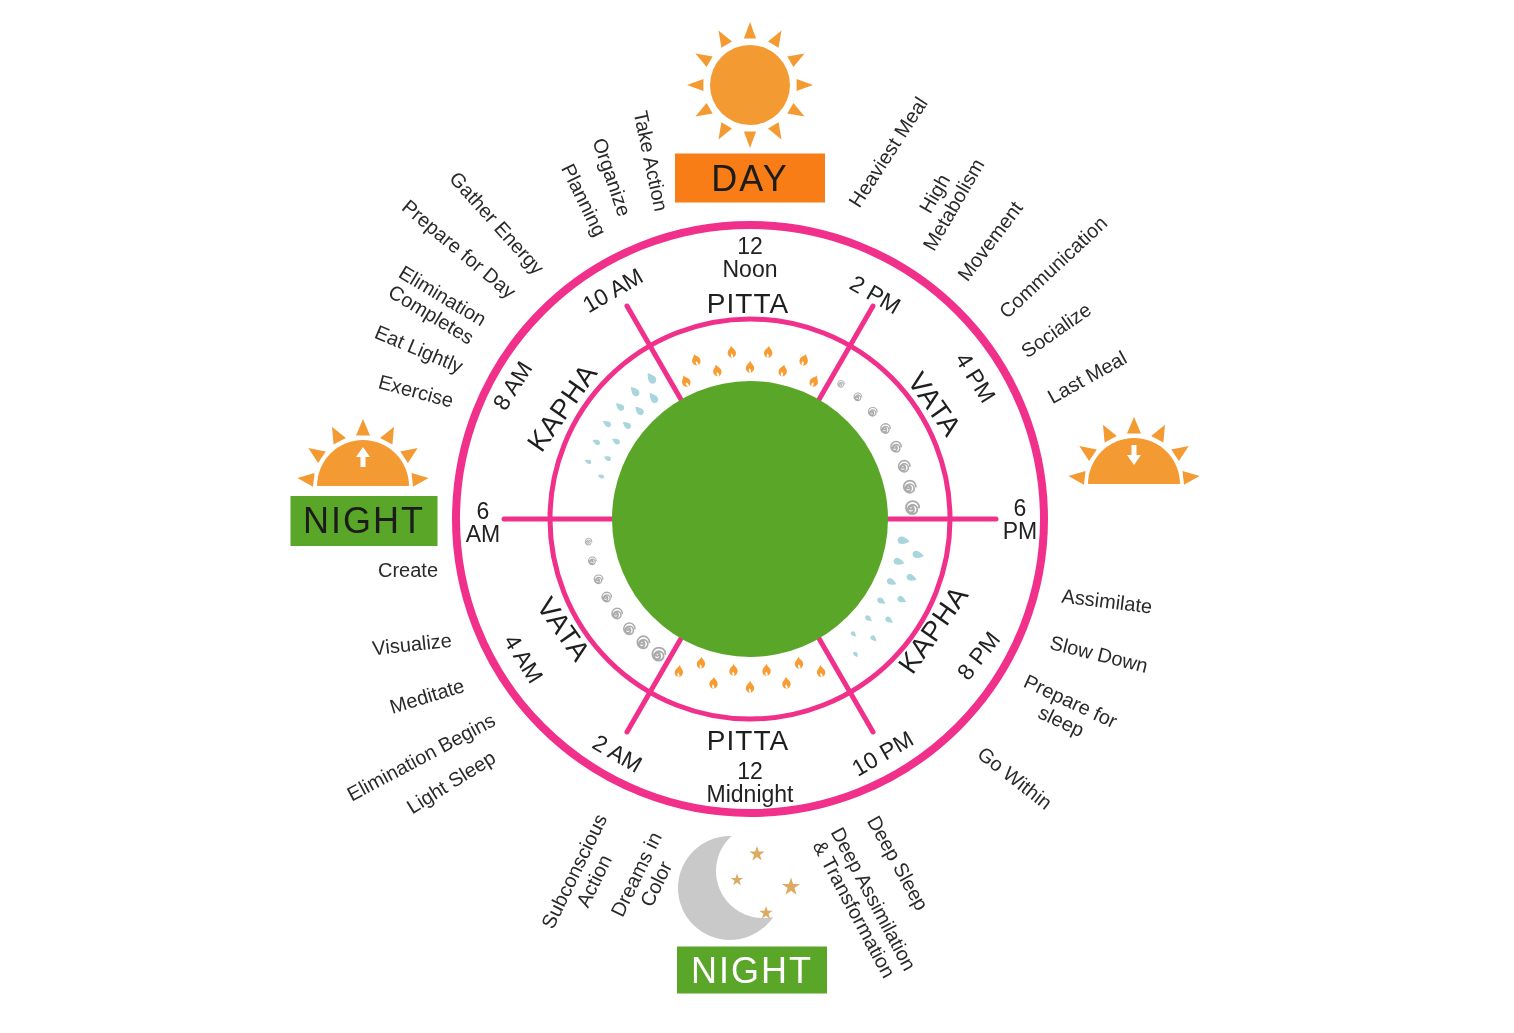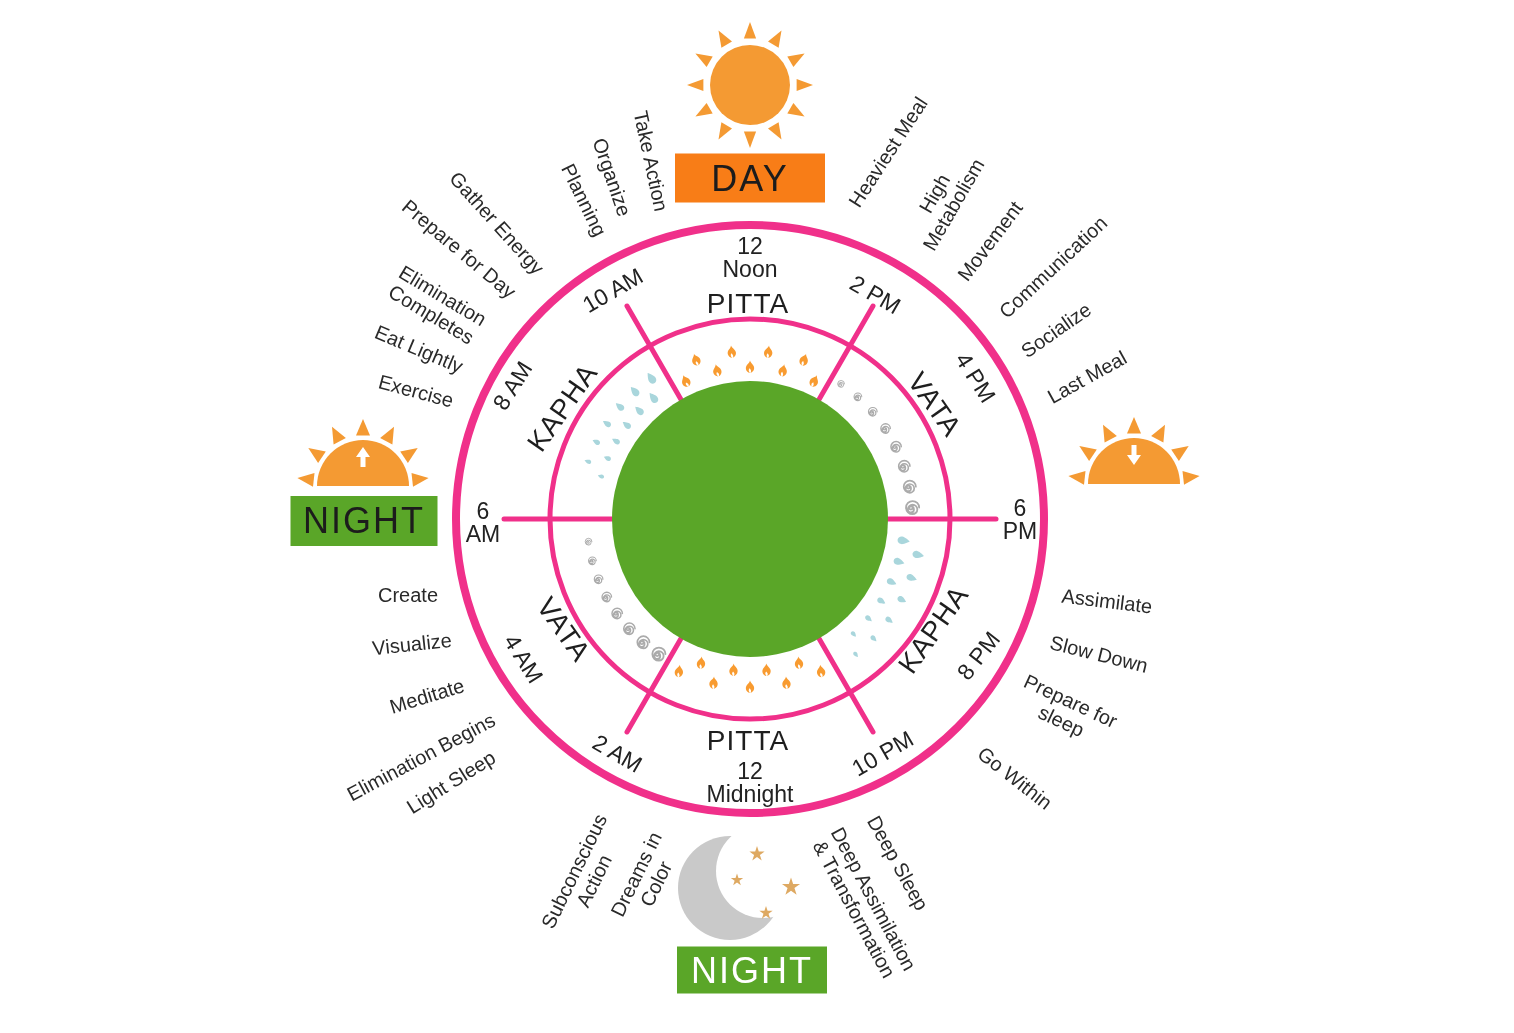--- a/index.html
+++ b/index.html
@@ -247,19 +247,19 @@
 
   <div class="lbl act" style="left:898px;top:863px;--r:61deg">Deep Sleep</div>
   <div class="lbl act" style="left:864px;top:904px;--r:62deg">Deep Assimilation
 &amp; Transformation</div>
 
   <div class="lbl act" style="left:584px;top:876px;--r:-64deg">Subconscious
 Action</div>
   <div class="lbl act" style="left:646px;top:879px;--r:-64deg">Dreams in
 Color</div>
 
-  <div class="lbl act" style="left:408px;top:595px;--r:0deg">Create</div>
+  <div class="lbl act" style="left:408px;top:570px;--r:0deg">Create</div>
   <div class="lbl act" style="left:412px;top:644px;--r:-6deg">Visualize</div>
   <div class="lbl act" style="left:427px;top:696px;--r:-17deg">Meditate</div>
   <div class="lbl act" style="left:421px;top:757px;--r:-28deg">Elimination Begins</div>
   <div class="lbl act" style="left:451px;top:782px;--r:-32deg">Light Sleep</div>
 
 </div>
 
 </body></html>

